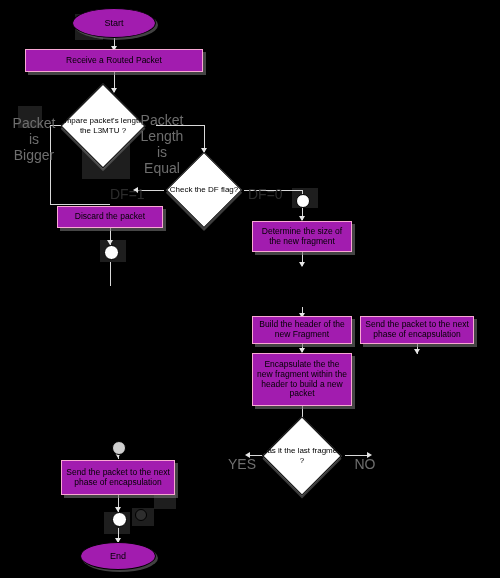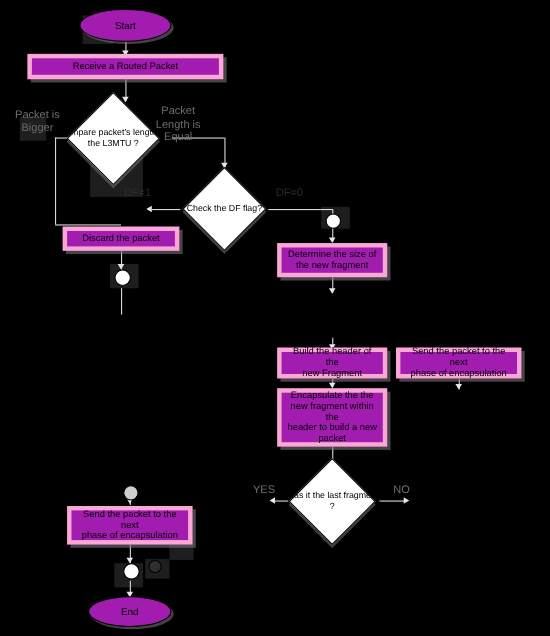--- a/index.html
+++ b/index.html
@@ -30,21 +30,21 @@
   }
 
   .terminator {
     border: 1px solid #000000;
     border-radius: 50%;
     font-size: 9px;
     box-shadow: 2px 2px 0 rgba(120,120,120,0.55);
   }
 
   .process {
-    border: 4px solid #f9a8d4;
+    border: 1px solid #f9a8d4;
     font-size: 8.5px;
     padding: 2px 4px;
     box-shadow: 3px 3px 0 rgba(115,115,115,0.6);
     justify-content: center;
   }
 
   
   .decision {
     position: absolute;
     background: transparent;
@@ -78,25 +78,26 @@
   .connector {
     position: absolute;
     background: #ffffff;
     border: 1px solid #000000;
     border-radius: 50%;
   }
 
   
   .edge-label {
     position: absolute;
-    font-size: 10px;
+    font-size: 14px;
     line-height: 1.15;
     text-align: center;
     color: #3a3a3a;
     white-space: pre-line;
+    margin-top: 16px;
   }
   .edge-label.dim {
     color: #6e6e6e;
   }
   .edge-label.dark {
     color: #2c2c2c;
   }
 
   
   .line {

